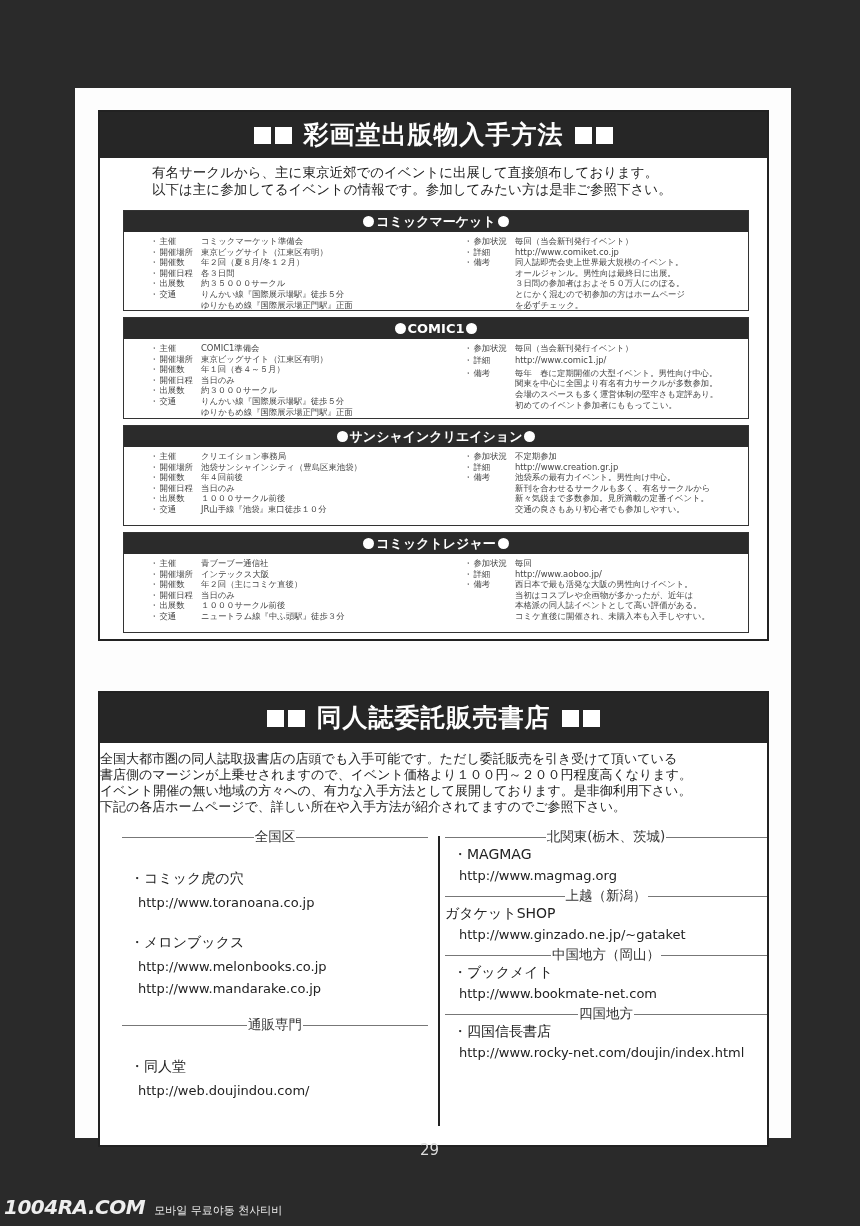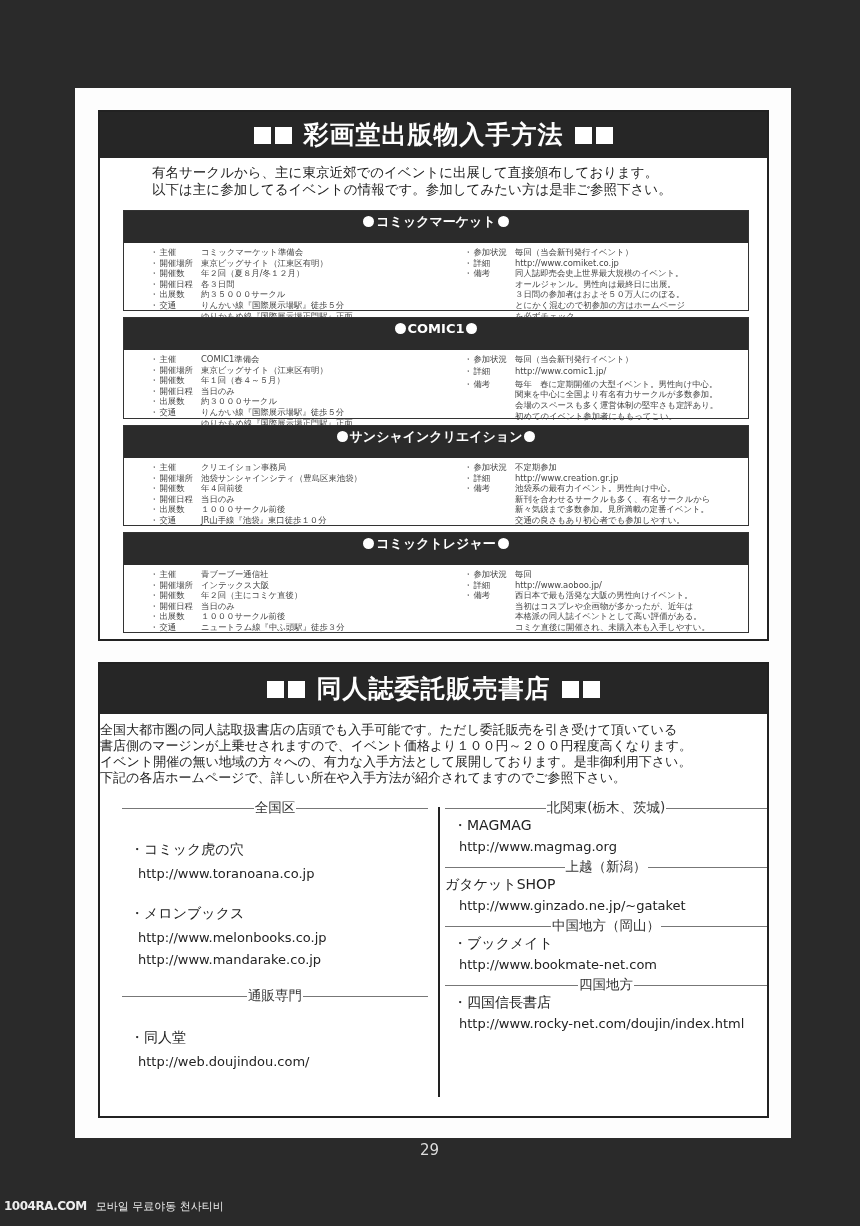--- a/index.html
+++ b/index.html
@@ -29,52 +29,52 @@
   
   #sec1 { top: 22px; height: 531px; }
   #sec1 .section-header { height: 46px; line-height: 46px; }
   #sec1 .intro { padding-left: 52px; }
   .event {
     position: absolute; left: 23px; width: 626px; box-sizing: border-box;
     border: 1px solid #333; background: #fff;
   }
   .event-header {
     background: #2b2b2b; color: #fff; text-align: center; font-size: 13px;
-    height: 32px; line-height: 21px; font-weight: bold;
+    height: 21px; line-height: 21px; font-weight: bold;
   }
   .event-header .dot { display: inline-block; width: 11px; height: 11px; border-radius: 50%; background: #fff; vertical-align: -1px; margin: 0 2px; }
   .event-body { display: flex; font-size: 8.4px; line-height: 10.6px; color: #444; padding: 4px 0 0 26px; }
   .ecol { display: table; }
   .ecol.left { width: 314px; }
   .erow { display: table-row; }
   .erow .k { display: table-cell; width: 51px; white-space: nowrap; }
   .erow .k::before { content: "・"; margin-right: 1px; }
   .erow .v { display: table-cell; white-space: pre-line; }
 
   
-  #sec2 { top: 574px; height: 456px; }
+  #sec2 { top: 603px; height: 456px; }
   #sec2 .section-header { height: 50px; line-height: 50px; }
   #sec2 .intro { padding-top: 8px; line-height: 16px; font-size: 13px; }
   .shops { position: absolute; left: 0; top: 135px; width: 667px; height: 300px; }
   .shop-col { position: absolute; top: 0; }
   .shop-col.left { left: 22px; width: 306px; }
   .shop-col.right { left: 345px; width: 322px; }
   .divider-v { position: absolute; left: 338px; top: 8px; width: 2px; height: 290px; background: #222; }
   .region { display: flex; align-items: center; font-size: 13.5px; color: #333; height: 18px; }
   .region::before, .region::after { content: ""; flex: 1; border-top: 1px solid #777; }
   .region span { padding: 0 1px; }
   .shop-name { font-size: 14px; color: #222; margin-top: 24px; padding-left: 8px; white-space: nowrap; }
   .shop-name.nobullet { padding-left: 0; }
   .shop-url { font-size: 13px; color: #222; margin-top: 7px; padding-left: 16px; margin-bottom: 6px; white-space: nowrap; }
   .right .shop-url { padding-left: 14px; margin-top: 4px; margin-bottom: 4px; }
   .right .shop-name { margin-top: 0; }
 
   .page-number { position: absolute; left: 420px; top: 1141px; color: #ddd; font-size: 15px; }
   .watermark { position: absolute; left: 4px; top: 1195px; color: #eee; white-space: nowrap; }
-  .watermark .site { font-size: 12px; font-weight: bold; letter-spacing: -0.5px; }
+  .watermark .site { font-size: 20px; font-weight: bold; letter-spacing: -0.5px; font-style: italic; }
   .watermark .tag { font-size: 11px; margin-left: 4px; }
 </style>
 </head>
 <body>
 
 <div class="page-frame">
 
   <div class="section" id="sec1">
     <div class="section-header">
       <span class="sq"></span><span class="sq"></span>

